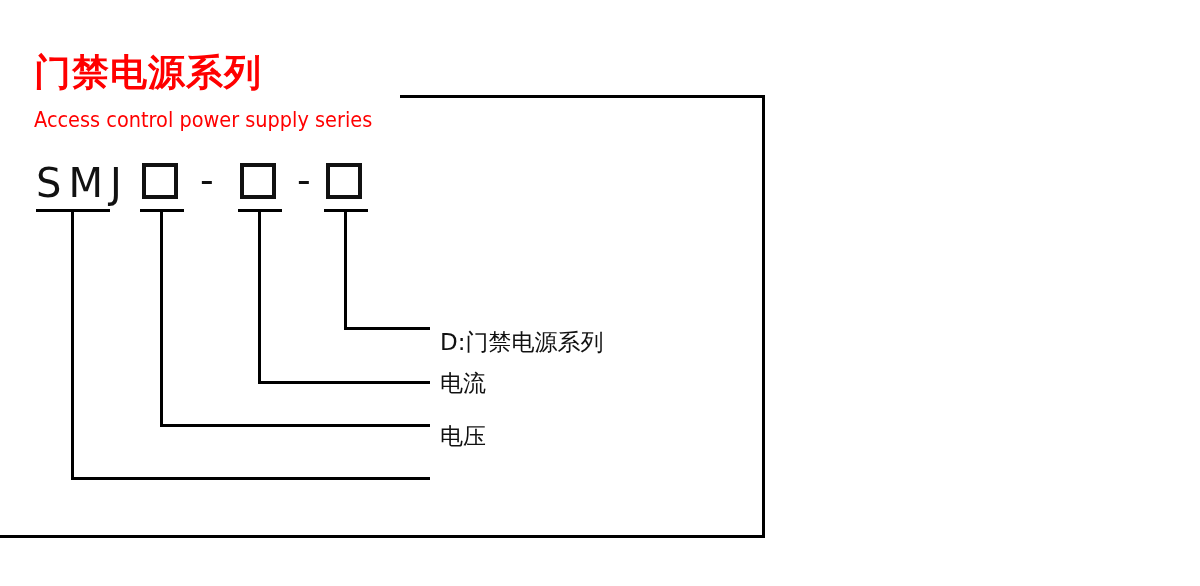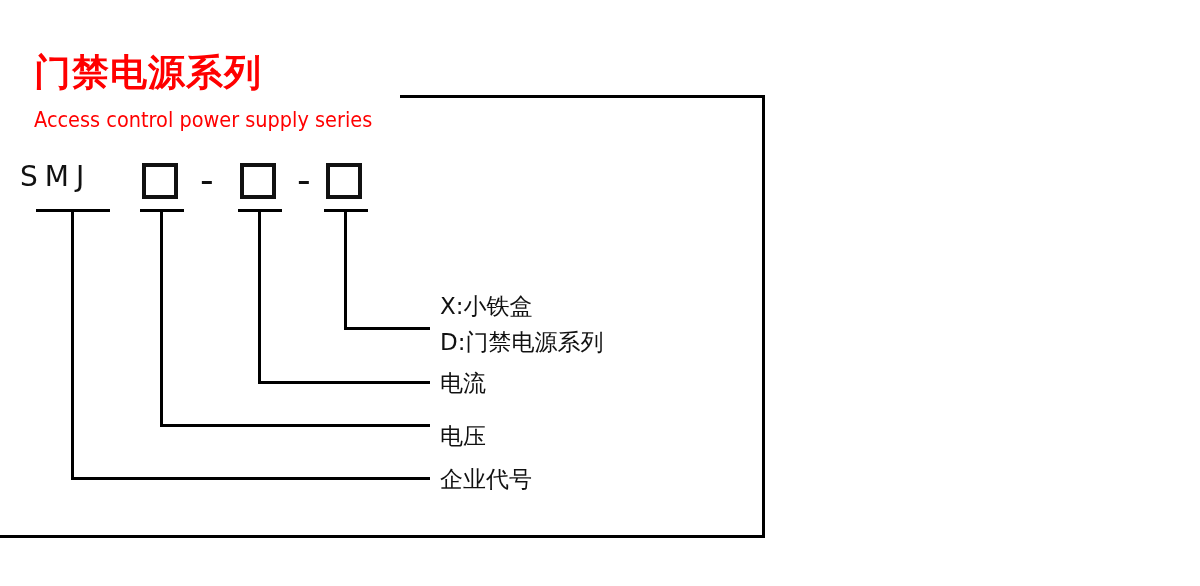--- a/index.html
+++ b/index.html
@@ -40,23 +40,23 @@
   .line {
     position: absolute;
     background: #000000;
   }
   .frame-top    { left: 400px; top: 95px;  width: 365px; height: 3px; }
   .frame-right  { left: 762px; top: 95px;  width: 3px;   height: 443px; }
   .frame-bottom { left: 0px;   top: 535px; width: 765px; height: 3px; }
   
   .prefix {
     position: absolute;
-    left: 20px;
+    left: 36px;
     top: 160px;
-    font-size: 28px;
+    font-size: 40px;
     letter-spacing: 7px;
     color: #111111;
     white-space: nowrap;
   }
   .code-box {
     position: absolute;
     top: 163px;
     width: 28px;
     height: 28px;
     border: 4px solid #111111;
@@ -129,19 +129,17 @@
   <div class="line s-prefix"></div>
   <div class="line s-box1"></div>
   <div class="line s-box2"></div>
   <div class="line s-box3"></div>
 
   <div class="line l-box3"></div>
   <div class="line l-box2"></div>
   <div class="line l-box1"></div>
   <div class="line l-prefix"></div>
 
-  <div class="callout c-box3-a">X:小铁盒</div>
   <div class="callout c-box3-b">D:门禁电源系列</div>
   <div class="callout c-box2">电流</div>
   <div class="callout c-box1">电压</div>
-  <div class="callout c-prefix">企业代号</div>
 
 </div>
 
 </body></html>

